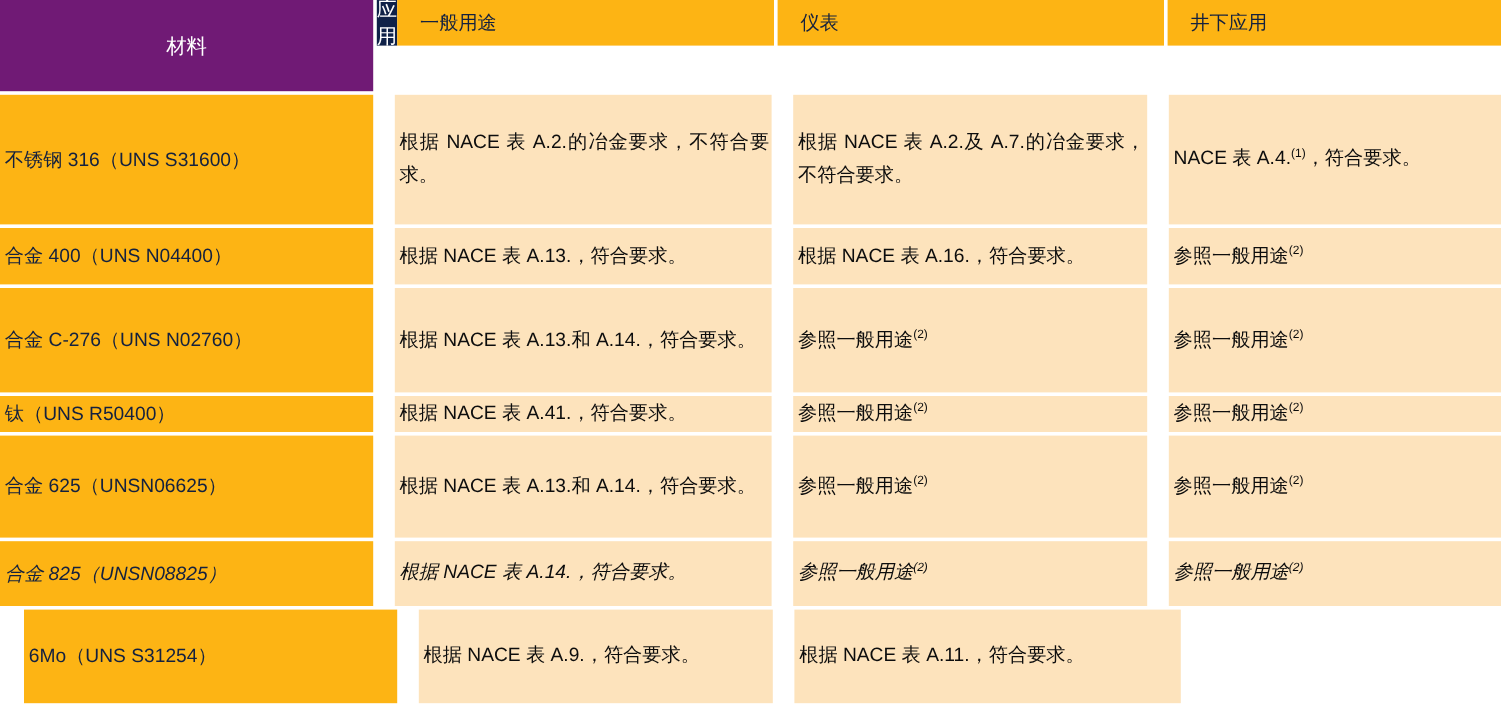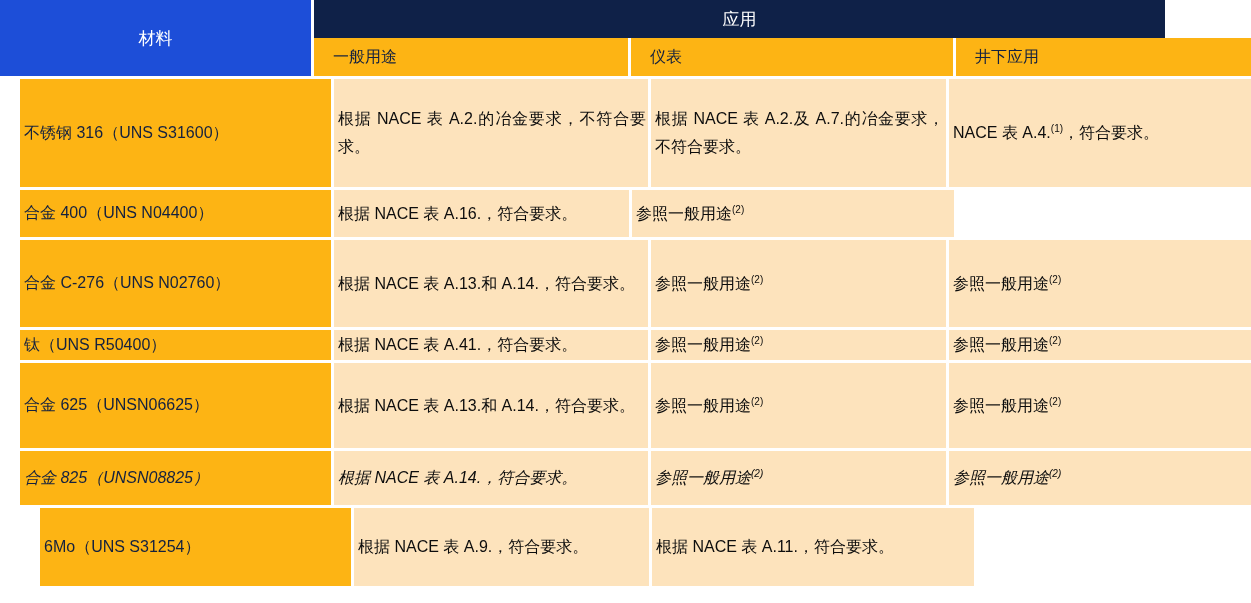--- a/index.html
+++ b/index.html
@@ -4,37 +4,37 @@
 <style>
   html,body{margin:0;padding:0;background:#ffffff;}
   .table-wrap{
     width:1251px;height:603px;background:#ffffff;overflow:hidden;
     font-family:"Liberation Sans","DejaVu Sans",sans-serif;
     -webkit-font-smoothing:antialiased;
   }
   
   .thead{display:flex;gap:3px;height:76px;margin-bottom:3px;}
   .material-header{
-    width:311px;background:#1d4ed8;color:#ffffff;
+    width:311px;background:#701a75;color:#ffffff;
     display:flex;align-items:center;justify-content:center;
     font-size:17px;flex:0 0 auto;
   }
-  .app-wrap{display:flex;flex-direction:column;width:851px;flex:0 0 auto;}
+  .app-wrap{display:flex;flex-direction:row;width:851px;flex:0 0 auto;}
   .app-band{
     height:38px;background:#0f2148;color:#ffffff;
     display:flex;align-items:center;justify-content:center;font-size:17px;
   }
   .subrow{height:38px;display:flex;gap:3px;}
   .subcell{
     background:#fdb414;color:#14213f;display:flex;align-items:center;
     padding-left:19px;font-size:16px;box-sizing:border-box;flex:0 0 auto;
   }
   .w-c0{width:314px;} .w-c1{width:295px;} .w-c2{width:322px;}
   
-  .trow{display:flex;gap:3px;margin-bottom:3px;margin-left:20px;}
+  .trow{display:flex;gap:18px;margin-bottom:3px;}
   .trow:last-child{margin-bottom:0;padding-left:20px;}
   .cell{display:flex;align-items:center;box-sizing:border-box;}
   .material-cell{
     width:311px;background:#fdb414;color:#14213f;
     padding-left:4px;font-size:16px;flex:0 0 auto;
   }
   .content-cell{
     background:#fde3bc;color:#0d0d0d;font-size:16px;line-height:28px;
     padding:0 2px 0 4px;flex:0 0 auto;
   }
@@ -66,20 +66,23 @@
         </div>
         <div class="cell content-cell w-c1">
           <span class="txt">根据 NACE 表 A.2.及 A.7.的冶金要求，不符合要求。</span>
         </div>
         <div class="cell content-cell w-c2">
           <span class="txt">NACE 表 A.4.<sup>(1)</sup>，符合要求。</span>
         </div>
       </div>
       <div class="trow" style="height: 47px;">
         <div class="cell material-cell">合金 400（UNS N04400）</div>
+        <div class="cell content-cell w-c0">
+          <span class="txt">根据 NACE 表 A.13.，符合要求。</span>
+        </div>
         <div class="cell content-cell w-c1">
           <span class="txt">根据 NACE 表 A.16.，符合要求。</span>
         </div>
         <div class="cell content-cell w-c2">
           <span class="txt">参照一般用途<sup>(2)</sup></span>
         </div>
       </div>
       <div class="trow" style="height: 87px;">
         <div class="cell material-cell">合金 C-276（UNS N02760）</div>
         <div class="cell content-cell w-c0">

